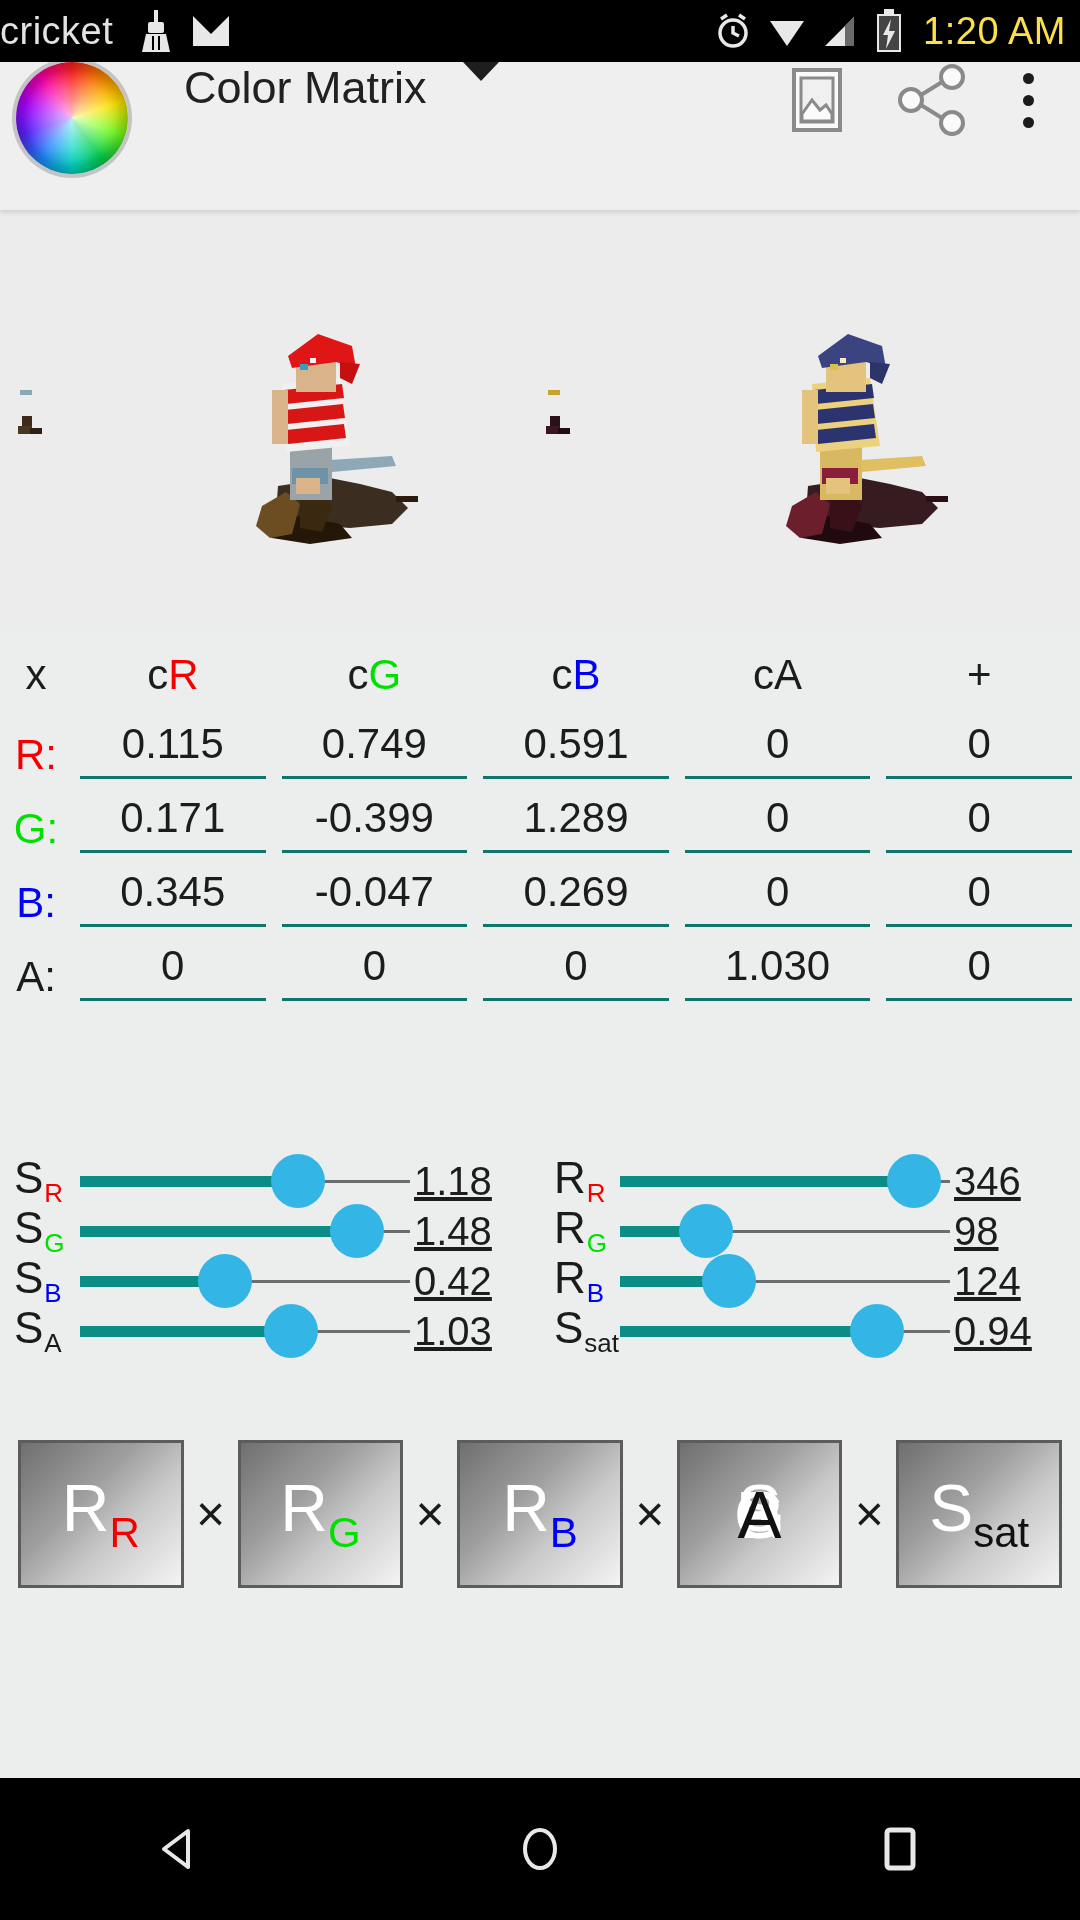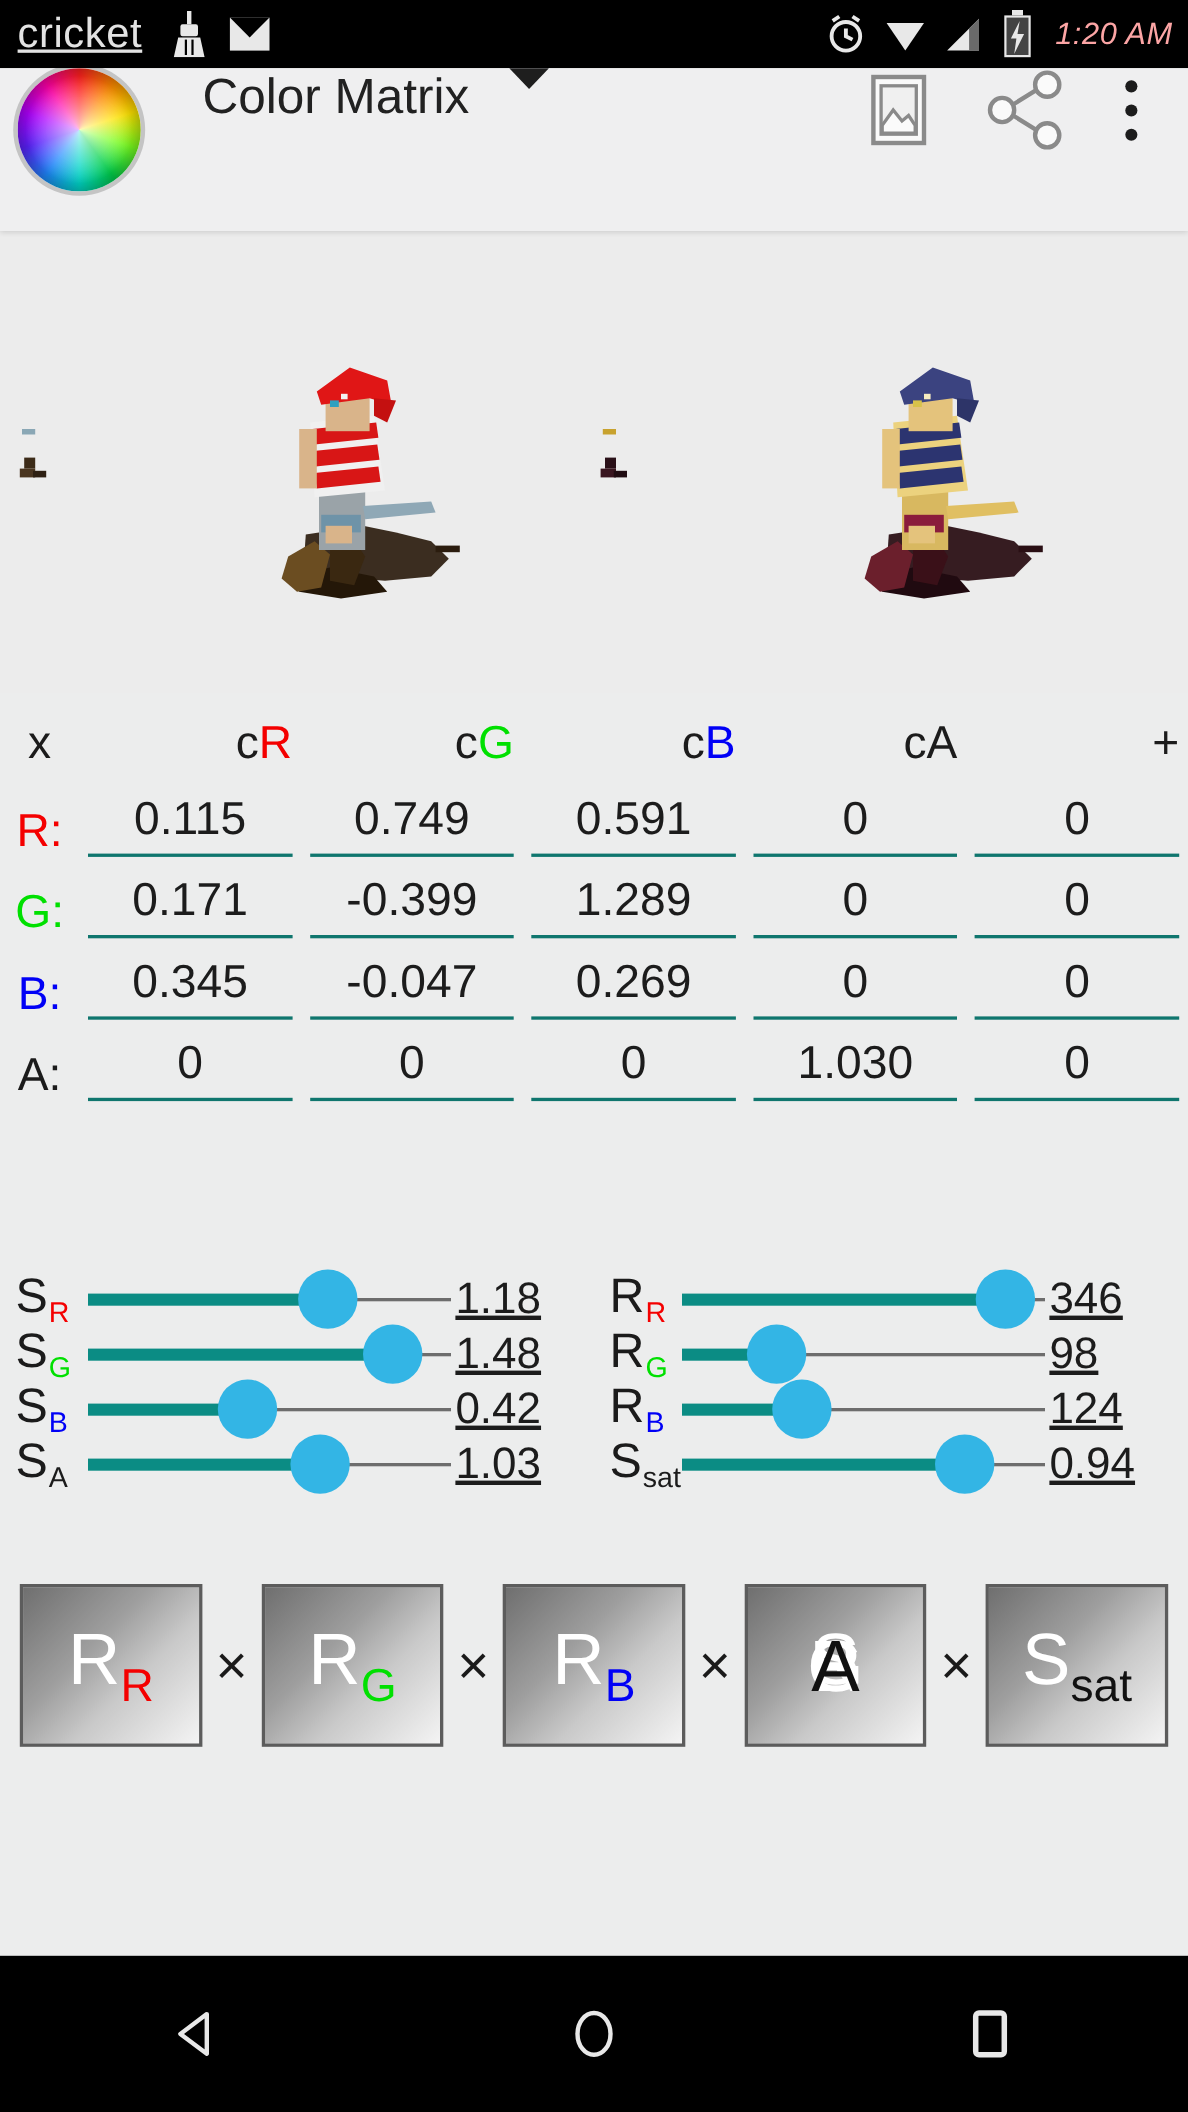--- a/index.html
+++ b/index.html
@@ -10,24 +10,24 @@
     overflow: hidden;
   }
   .screen { position: relative; width: 1080px; height: 1920px; background: #eceded; }
 
   
   .statusbar {
     position: absolute; top: 0; left: 0; width: 1080px; height: 62px;
     background: #000; color: #e8e8e8;
     display: flex; align-items: center;
   }
-  .carrier { font-size: 38px; margin-left: 16px; letter-spacing: .5px; color:#e3e3e3;text-decoration:underline; }
+  .carrier { font-size: 38px; letter-spacing: .5px; color:#e3e3e3; }
   .sb-left-icons { display: flex; align-items: center; gap: 18px; margin-left: 26px; }
   .sb-right { margin-left: auto; display: flex; align-items: center; gap: 14px; margin-right: 14px; }
-  .clock { font-size: 28px; color: #fca5a5; margin-left: 6px; letter-spacing: .5px; font-style: italic; }
+  .clock { font-size: 38px; color: #fde047; margin-left: 6px; letter-spacing: .5px; }
   .svgicon { display: block; }
 
   
   .appbar {
     position: absolute; top: 62px; left: 0; width: 1080px; height: 148px;
     background: #efeff0;
     display: flex; align-items: flex-start;
     box-shadow: 0 2px 5px rgba(0,0,0,.14);
     z-index: 5;
   }
@@ -63,21 +63,21 @@
   
   .matrix { position: absolute; top: 645px; left: 0; width: 1080px; }
   .mrow { display: flex; align-items: flex-end; height: 74px; }
   .mhead { height: 60px; align-items: center; }
   .mlabel { width: 72px; text-align: center; font-size: 42px; color: #1b1b1b; flex: none; }
   .mcell {
     flex: 1; margin: 0 8px; text-align: center;
     font-size: 42px; color: #1c1c1c; padding-bottom: 8px;
     border-bottom: 3px solid #0f766e;
   }
-  .mrow.mhead .mcell { border-bottom: none; padding-bottom: 0; text-align: right; }
+  .mrow.mhead .mcell { border-bottom: none; padding-bottom: 0; }
   .R { color: #f40000; } .G { color: #00e000; } .B { color: #0000f6; }
 
   
   .sliders { position: absolute; top: 1156px; left: 0; width: 1080px; }
   .srow { display: flex; align-items: center; height: 50px; }
   .half { display: flex; align-items: center; width: 50%; }
   .slabel {
     width: 78px; flex: none; font-size: 44px; color: #1b1b1b;
     padding-left: 14px; line-height: 1;
   }

